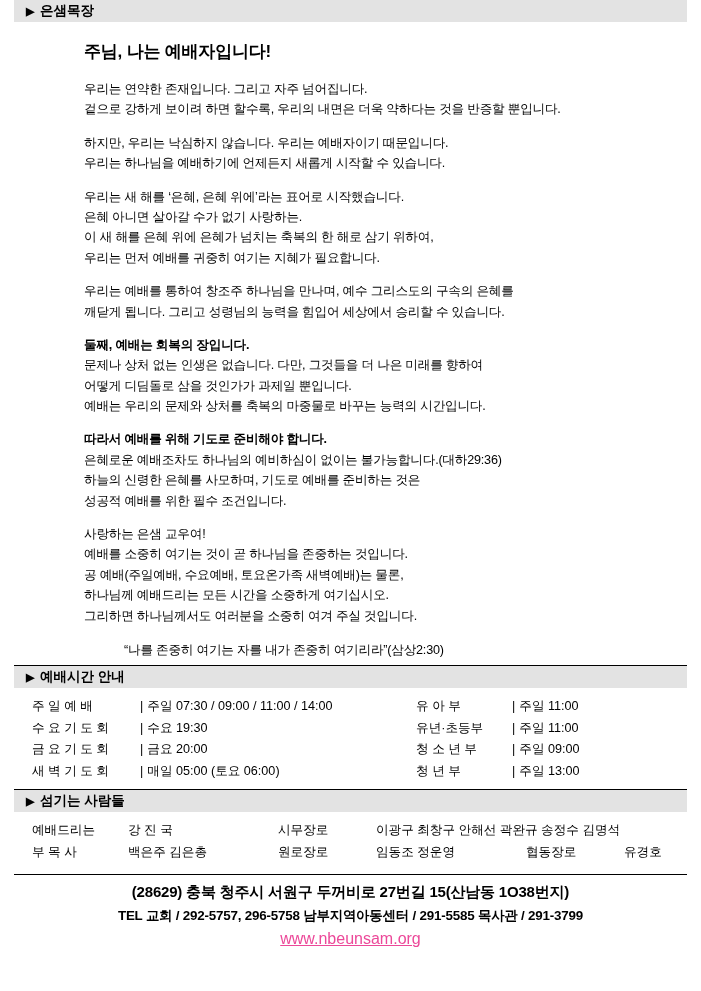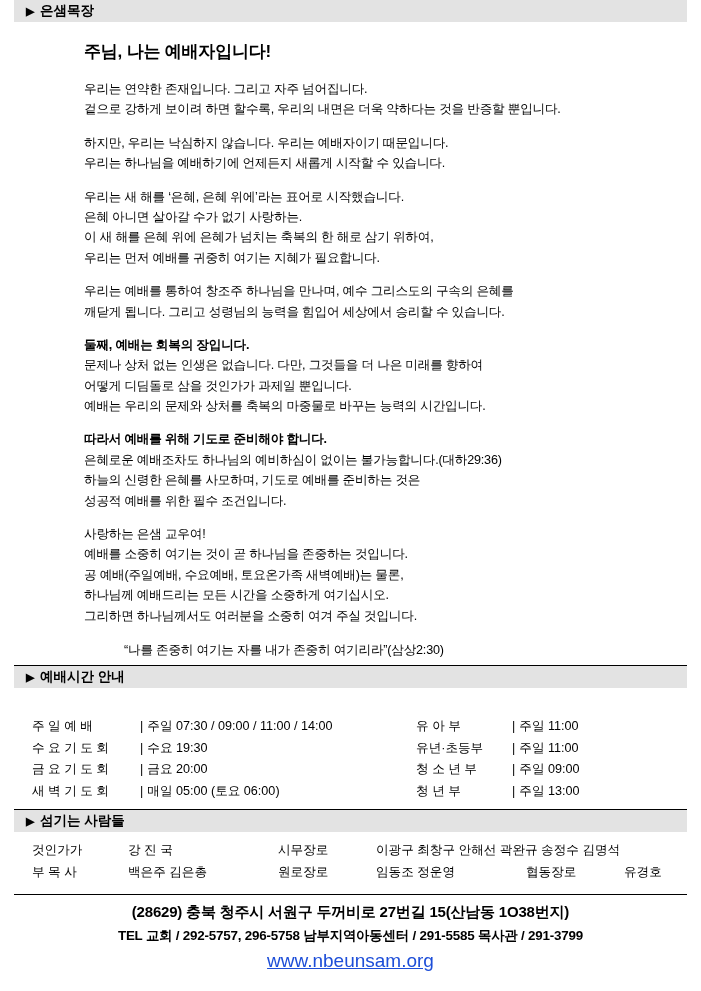--- a/index.html
+++ b/index.html
@@ -64,21 +64,20 @@
   .quote {
     margin-top: 16px;
     font-size: 12.6px;
     letter-spacing: -0.2px;
     margin-left: 40px;
   }
   
   .times {
     padding: 8px 0 6px 0;
     display: flex;
-    margin-top: 20px;
   }
   .times-col {
     display: flex;
     flex-direction: column;
   }
   .times-col.left { width: 370px; padding-left: 18px; }
   .times-col.right { width: 280px; padding-left: 26px; }
   .trow {
     display: flex;
     font-size: 12.6px;
@@ -123,22 +122,22 @@
     letter-spacing: -0.2px;
     margin-bottom: 5px;
   }
   .footer .tel {
     font-weight: bold;
     font-size: 13.4px;
     letter-spacing: -0.2px;
     margin-bottom: 5px;
   }
   .footer .url {
-    color: #1d4ed8;
-    font-size: 19px;
+    color: #ec4899;
+    font-size: 16px;
     text-decoration: underline;
     font-weight: normal;
   }
 </style>
 </head>
 <body>
 
 <div class="page">
 
   <div class="bar">
@@ -248,21 +247,21 @@
     </div>
   </div>
 
   <div class="bar bar-sep-top">
     <span class="tri">▶</span>
     <span>섬기는 사람들</span>
   </div>
 
   <div class="people">
     <div class="prow">
-      <span class="prole">것인가가</span>
+      <span class="prole">예배드리는</span>
       <span class="pnames1">강 진 국</span>
       <span class="prole2">시무장로</span>
       <span class="pnames2">이광구 최창구 안해선 곽완규 송정수 김명석</span>
     </div>
     <div class="prow">
       <span class="prole">부  목  사</span>
       <span class="pnames1">백은주 김은총</span>
       <span class="prole2">원로장로</span>
       <span class="pnames2" style="width:150px">임동조 정운영</span>
       <span class="prole3" style="width:86px">협동장로</span>

